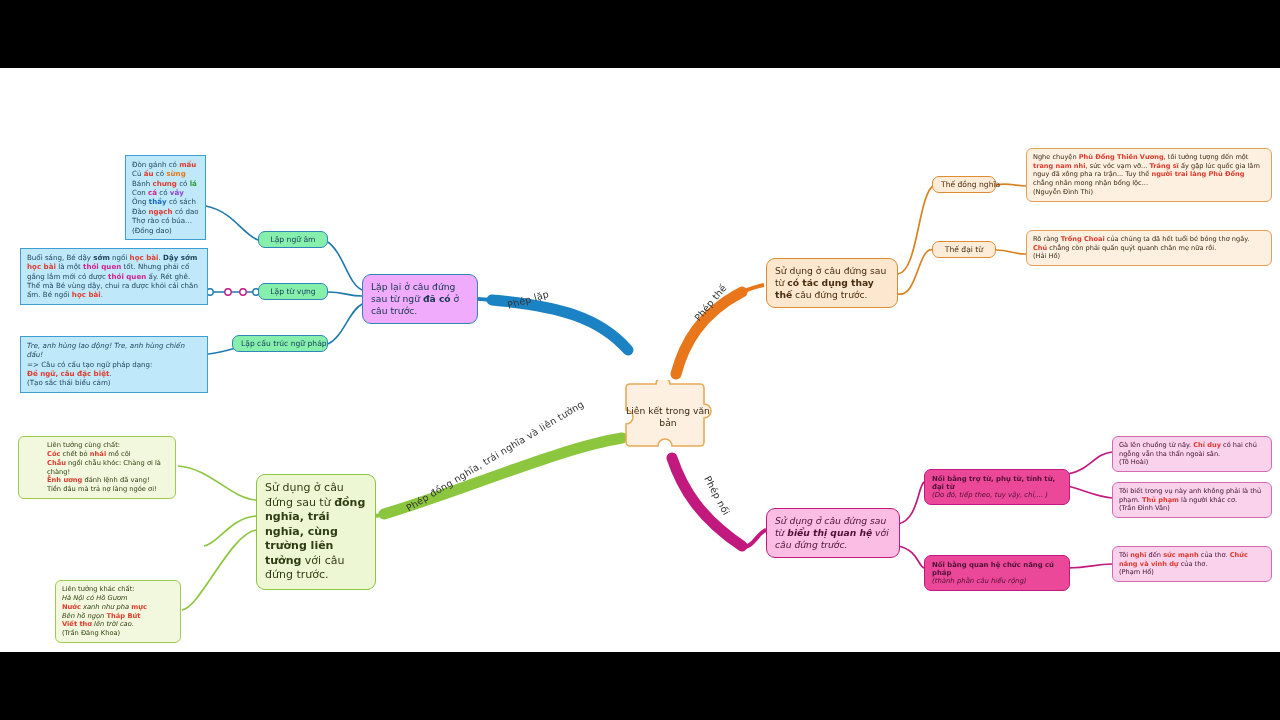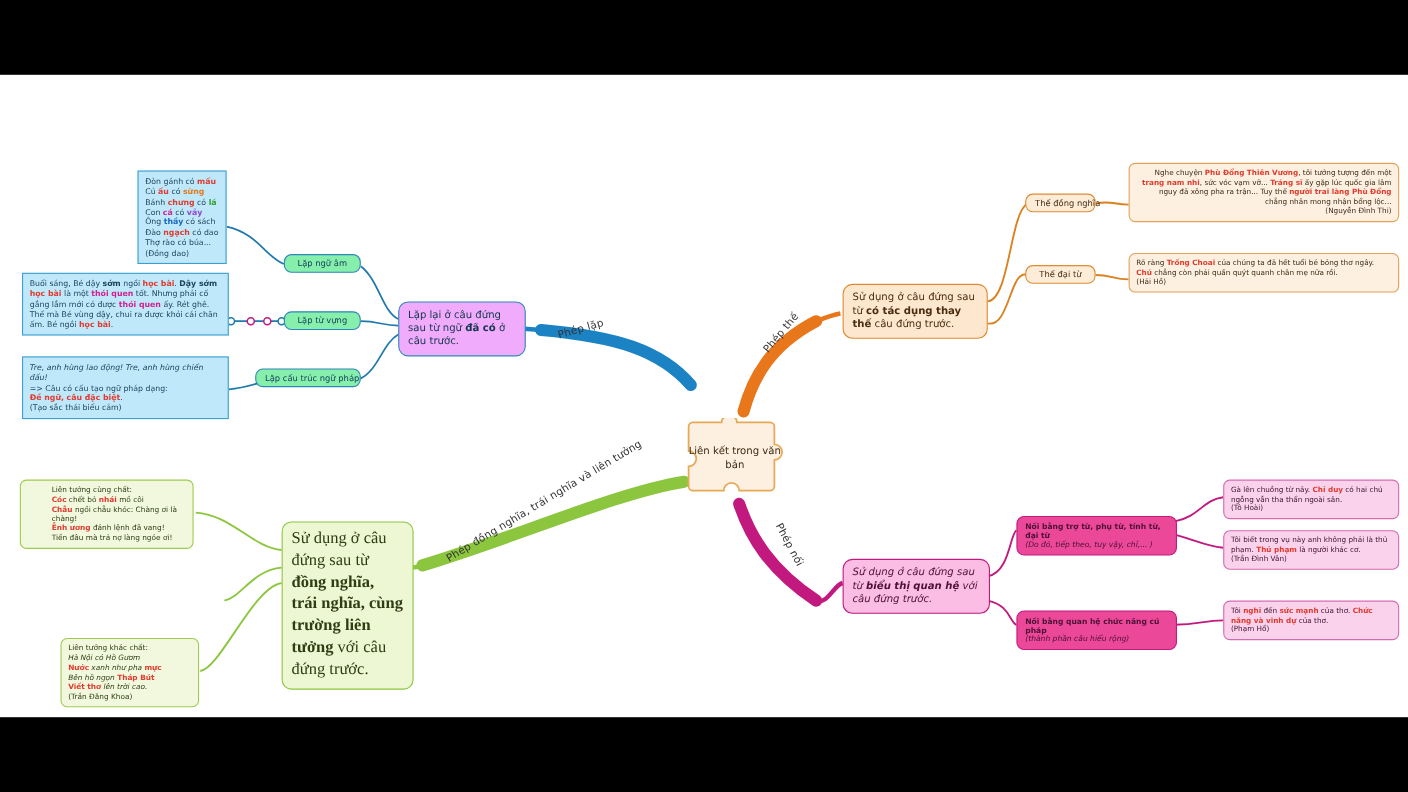--- a/index.html
+++ b/index.html
@@ -21,21 +21,21 @@
   .or-main{background:#fde7cf;border:1px solid #e08b33;color:#4a2d10;font-size:9.2px;border-radius:9px;padding:6px 8px;}
   .or-pill{background:#fdecd8;border:1px solid #e08b33;color:#4a2d10;font-size:7.6px;border-radius:7px;}
   .or-box{background:#fdf0e0;border:1px solid #e2a259;color:#3b2a14;font-size:6.6px;border-radius:6px;}
 
   
   .pk-main{background:#fbbde4;border:1px solid #c2197f;color:#4d0f35;font-size:9.2px;border-radius:9px;padding:6px 8px;}
   .pk-pill{background:#ec4899;border:1px solid #c2197f;color:#4d0f35;font-size:6.9px;border-radius:7px;padding:5px 7px;}
   .pk-box{background:#fbd2ec;border:1px solid #d36bb0;color:#3e1030;font-size:6.6px;border-radius:6px;}
 
   
-  .gr-main{background:#eef7d4;border:1px solid #8cc63f;color:#2e3d12;font-size:15px;border-radius:9px;padding:6px 8px;font-family:Liberation Serif, serif;}
+  .gr-main{background:#eef7d4;border:1px solid #8cc63f;color:#2e3d12;font-size:11px;border-radius:9px;padding:6px 8px;}
   .gr-box{background:#f2f8dd;border:1px solid #9ecb4f;color:#2e3d12;font-size:6.7px;border-radius:6px;}
 
   .red{color:#e03b2e;font-weight:bold;}
   .mag{color:#d1218e;font-weight:bold;}
   .grn{color:#2e9c2e;font-weight:bold;}
   .blu{color:#1769c0;font-weight:bold;}
   .vio{color:#8e44d0;font-weight:bold;}
   .orng{color:#e07a1e;font-weight:bold;}
   .bd{font-weight:bold;}
   .it{font-style:italic;}
@@ -130,35 +130,35 @@
       (Đồng dao)
     </div>
 
     <div class="node blue-box" style="left:20px;top:180px;width:188px;">
       Buổi sáng, Bé dậy <span class="bd">sớm</span> ngồi <span class="red">học bài</span>. <span class="bd">Dậy sớm</span>
       <span class="red">học bài</span> là một <span class="mag">thói quen</span> tốt. Nhưng phải cố gắng lắm mới có được
       <span class="mag">thói quen</span> ấy. Rét ghê. Thế mà Bé vùng dậy, chui ra được khỏi cái chăn ấm. Bé ngồi
       <span class="red">học bài</span>.
     </div>
 
-    <div class="node blue-box" style="left:20px;top:256px;width:188px;">
+    <div class="node blue-box" style="left:20px;top:268px;width:188px;">
       <span class="it">Tre, anh hùng lao động! Tre, anh hùng chiến đấu!</span><br>
       =&gt; Câu có cấu tạo ngữ pháp dạng:<br>
       <span class="red">Đề ngữ, câu đặc biệt</span>.<br>
       (Tạo sắc thái biểu cảm)
     </div>
 
     <div class="node or-main" style="left:766px;top:190px;width:132px;">
       Sử dụng ở câu đứng sau từ <span class="bd">có tác dụng thay thế</span> câu đứng trước.
     </div>
 
     <div class="nlabel or-pill" style="left:932px;top:108px;width:64px;text-align:center;">Thế đồng nghĩa</div>
     <div class="nlabel or-pill" style="left:932px;top:173px;width:64px;text-align:center;">Thế đại từ</div>
 
-    <div class="node or-box" style="left:1026px;top:80px;width:246px;text-align:right;">
+    <div class="node or-box" style="left:1026px;top:80px;width:246px;">
       Nghe chuyện <span class="red">Phù Đổng Thiên Vương</span>, tôi tưởng tượng đến một <span class="red">trang nam nhi</span>,
       sức vóc vạm vỡ... <span class="red">Tráng sĩ</span> ấy gặp lúc quốc gia lâm nguy đã xông pha ra trận... Tuy thế
       <span class="red">người trai làng Phù Đổng</span> chẳng nhân mong nhận bổng lộc...<br>(Nguyễn Đình Thi)
     </div>
 
     <div class="node or-box" style="left:1026px;top:162px;width:246px;">
       Rõ ràng <span class="red">Trống Choai</span> của chúng ta đã hết tuổi bé bỏng thơ ngây.
       <span class="red">Chú</span> chẳng còn phải quấn quýt quanh chân mẹ nữa rồi.<br>(Hải Hồ)
     </div>
 

